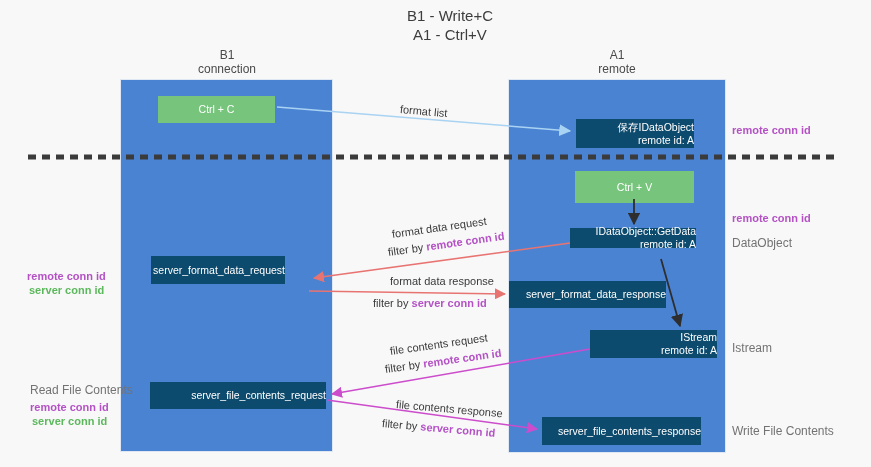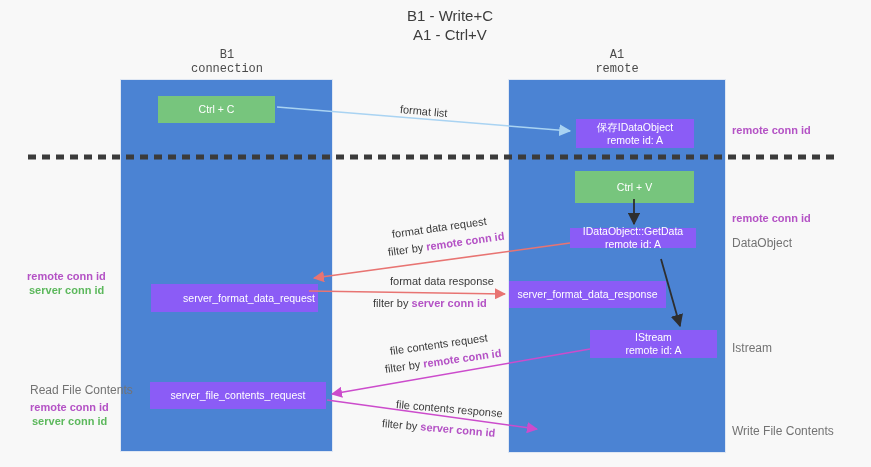--- a/index.html
+++ b/index.html
@@ -1,25 +1,25 @@
 <!DOCTYPE html>
 <html><head>
 <meta charset="utf-8">
 <style>
   html,body{margin:0;padding:0;background:#f8f8f8;}
   .canvas{position:relative;width:871px;height:467px;background:#f8f8f8;overflow:hidden;
           font-family:"Liberation Sans", sans-serif;}
   .abs{position:absolute;}
   .title{left:350px;top:6px;width:200px;text-align:center;font-size:15px;line-height:19px;color:#3d3d3d;}
-  .lane-header{width:114px;text-align:center;font-size:12px;line-height:14px;color:#4a4a4a;font-family:Liberation Mono, monospace;}
+  .lane-header{width:114px;text-align:center;font-size:12px;line-height:14px;color:#4a4a4a;}
   .lane{background:#4b83d3;border:1px solid #dfe7f3;box-sizing:border-box;}
   .node{display:flex;flex-direction:column;align-items:center;justify-content:center;
         color:#ffffff;text-align:center;font-size:10.5px;line-height:13px;box-sizing:border-box;}
   .green{background:#77c57d;}
-  .orange{background:#8b5cf6;}
+  .orange{background:#0c4a6e;align-items:flex-end;}
   .edge-label{font-size:11px;color:#3a3a3a;white-space:nowrap;transform-origin:left center;}
   .purple{color:#b452c5;font-weight:bold;}
   .greentxt{color:#5cb85c;font-weight:bold;}
   .blacktxt{color:#3a3a3a;font-weight:normal;}
   .side-label{font-size:11px;white-space:nowrap;}
   .side-black{font-size:12px;color:#737373;white-space:nowrap;}
   svg.overlay{position:absolute;left:0;top:0;pointer-events:none;z-index:5;}
 </style>
 </head>
 <body>
@@ -54,37 +54,40 @@
 
   <div class="abs node green" style="left:575px;top:171px;width:119px;height:32px;">
     <div>Ctrl + V</div>
   </div>
 
   <div class="abs node orange" style="left:570px;top:228px;width:126px;height:20px;">
     <div>IDataObject::GetData</div>
     <div>remote id: A</div>
   </div>
 
-  <div class="abs node orange" style="left:151px;top:284px;width:167px;height:28px;padding-left:29px;">
+  <div class="abs node orange" style="left:151px;top:256px;width:134px;height:28px;padding-left:29px;">
     <div>server_format_data_request</div>
   </div>
 
   <div class="abs node orange" style="left:509px;top:281px;width:157px;height:27px;">
     <div>server_format_data_response</div>
   </div>
 
   <div class="abs node orange" style="left:590px;top:330px;width:127px;height:28px;">
     <div>IStream</div>
     <div>remote id: A</div>
   </div>
 
   <div class="abs node orange" style="left:150px;top:382px;width:176px;height:27px;">
     <div>server_file_contents_request</div>
   </div>
 
+  <div class="abs node orange" style="left:542px;top:417px;width:159px;height:28px;">
+    <div>server_file_contents_response</div>
+  </div>
 
   <div class="abs edge-label" style="left:400px;top:103px;transform:rotate(5deg);">format list</div>
 
   <div class="abs edge-label" style="left:392px;top:228px;transform:rotate(-8deg);">format data request</div>
   <div class="abs edge-label" style="left:388px;top:246px;transform:rotate(-8deg);">
     <span class="blacktxt">filter by</span>
     <span class="purple">remote conn id</span>
   </div>
 
   <div class="abs edge-label" style="left:390px;top:275px;">format data response</div>

